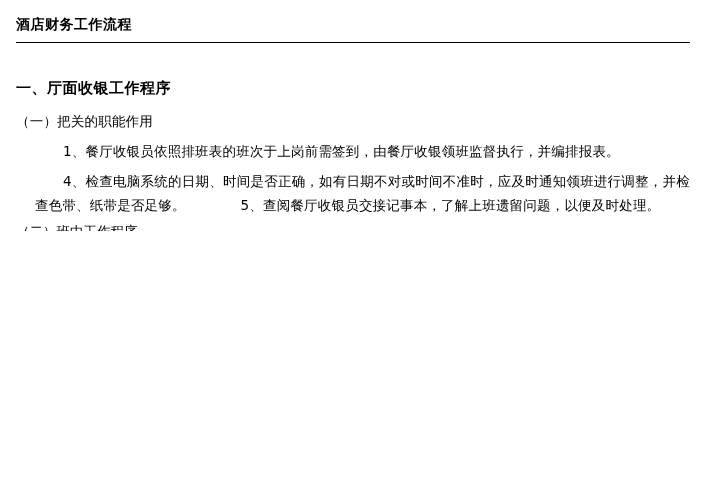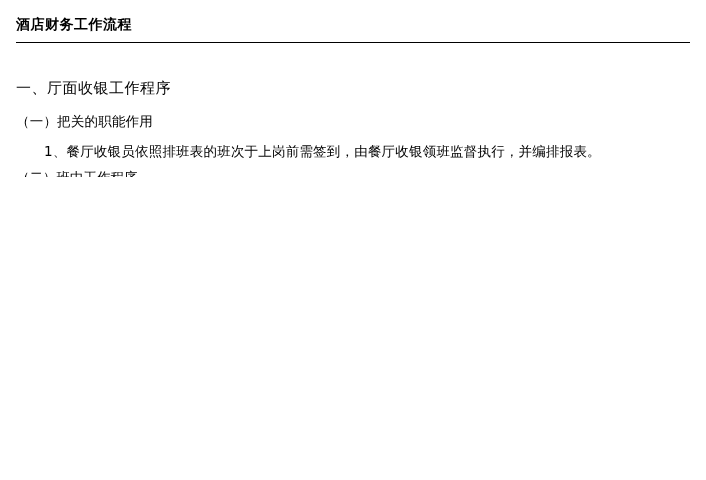--- a/index.html
+++ b/index.html
@@ -30,41 +30,42 @@
     margin: 4px 0 4px 0;
   }
   .rule {
     border: 0;
     border-top: 1px solid #000000;
     margin: 8px 0 0 0;
     width: 100%;
   }
   .section-heading {
     font-size: 15px;
-    font-weight: normal;
+    font-weight: bold;
     line-height: 22px;
     margin: 34px 0 0 0;
     letter-spacing: 0.5px;
   }
   .para {
     font-size: 13.5px;
     line-height: 24px;
     text-align: justify;
     text-justify: inter-ideograph;
     margin: 6px 0 0 0;
     letter-spacing: 0.2px;
   }
   .para.tight {
     margin-top: 0;
   }
   .indent-1 {
     text-indent: 0;
   }
   .indent-2 {
     text-indent: 28px;
+    margin-left: 19px;
   }
   .body-block {
     margin-top: 10px;
   }
   .cut-off {
     margin-top: 2px;
     height: 12px;
     overflow: hidden;
     font-size: 13.5px;
     line-height: 24px;
@@ -78,16 +79,17 @@
 
   <div class="doc-title">酒店财务工作流程</div>
 
   <hr class="rule">
 
   <div class="section-heading">一、厅面收银工作程序</div>
 
   <div class="body-block">
     <p class="para indent-1">（一）把关的职能作用</p>
     <p class="para indent-2">1、餐厅收银员依照排班表的班次于上岗前需签到，由餐厅收银领班监督执行，并编排报表。</p>
+    <p class="para indent-2">4、检查电脑系统的日期、时间是否正确，如有日期不对或时间不准时，应及时通知领班进行调整，并检查色带、纸带是否足够。　　　　5、查阅餐厅收银员交接记事本，了解上班遗留问题，以便及时处理。</p>
     <div class="cut-off">（二）班中工作程序</div>
   </div>
 
 </div>
 
 </body></html>

